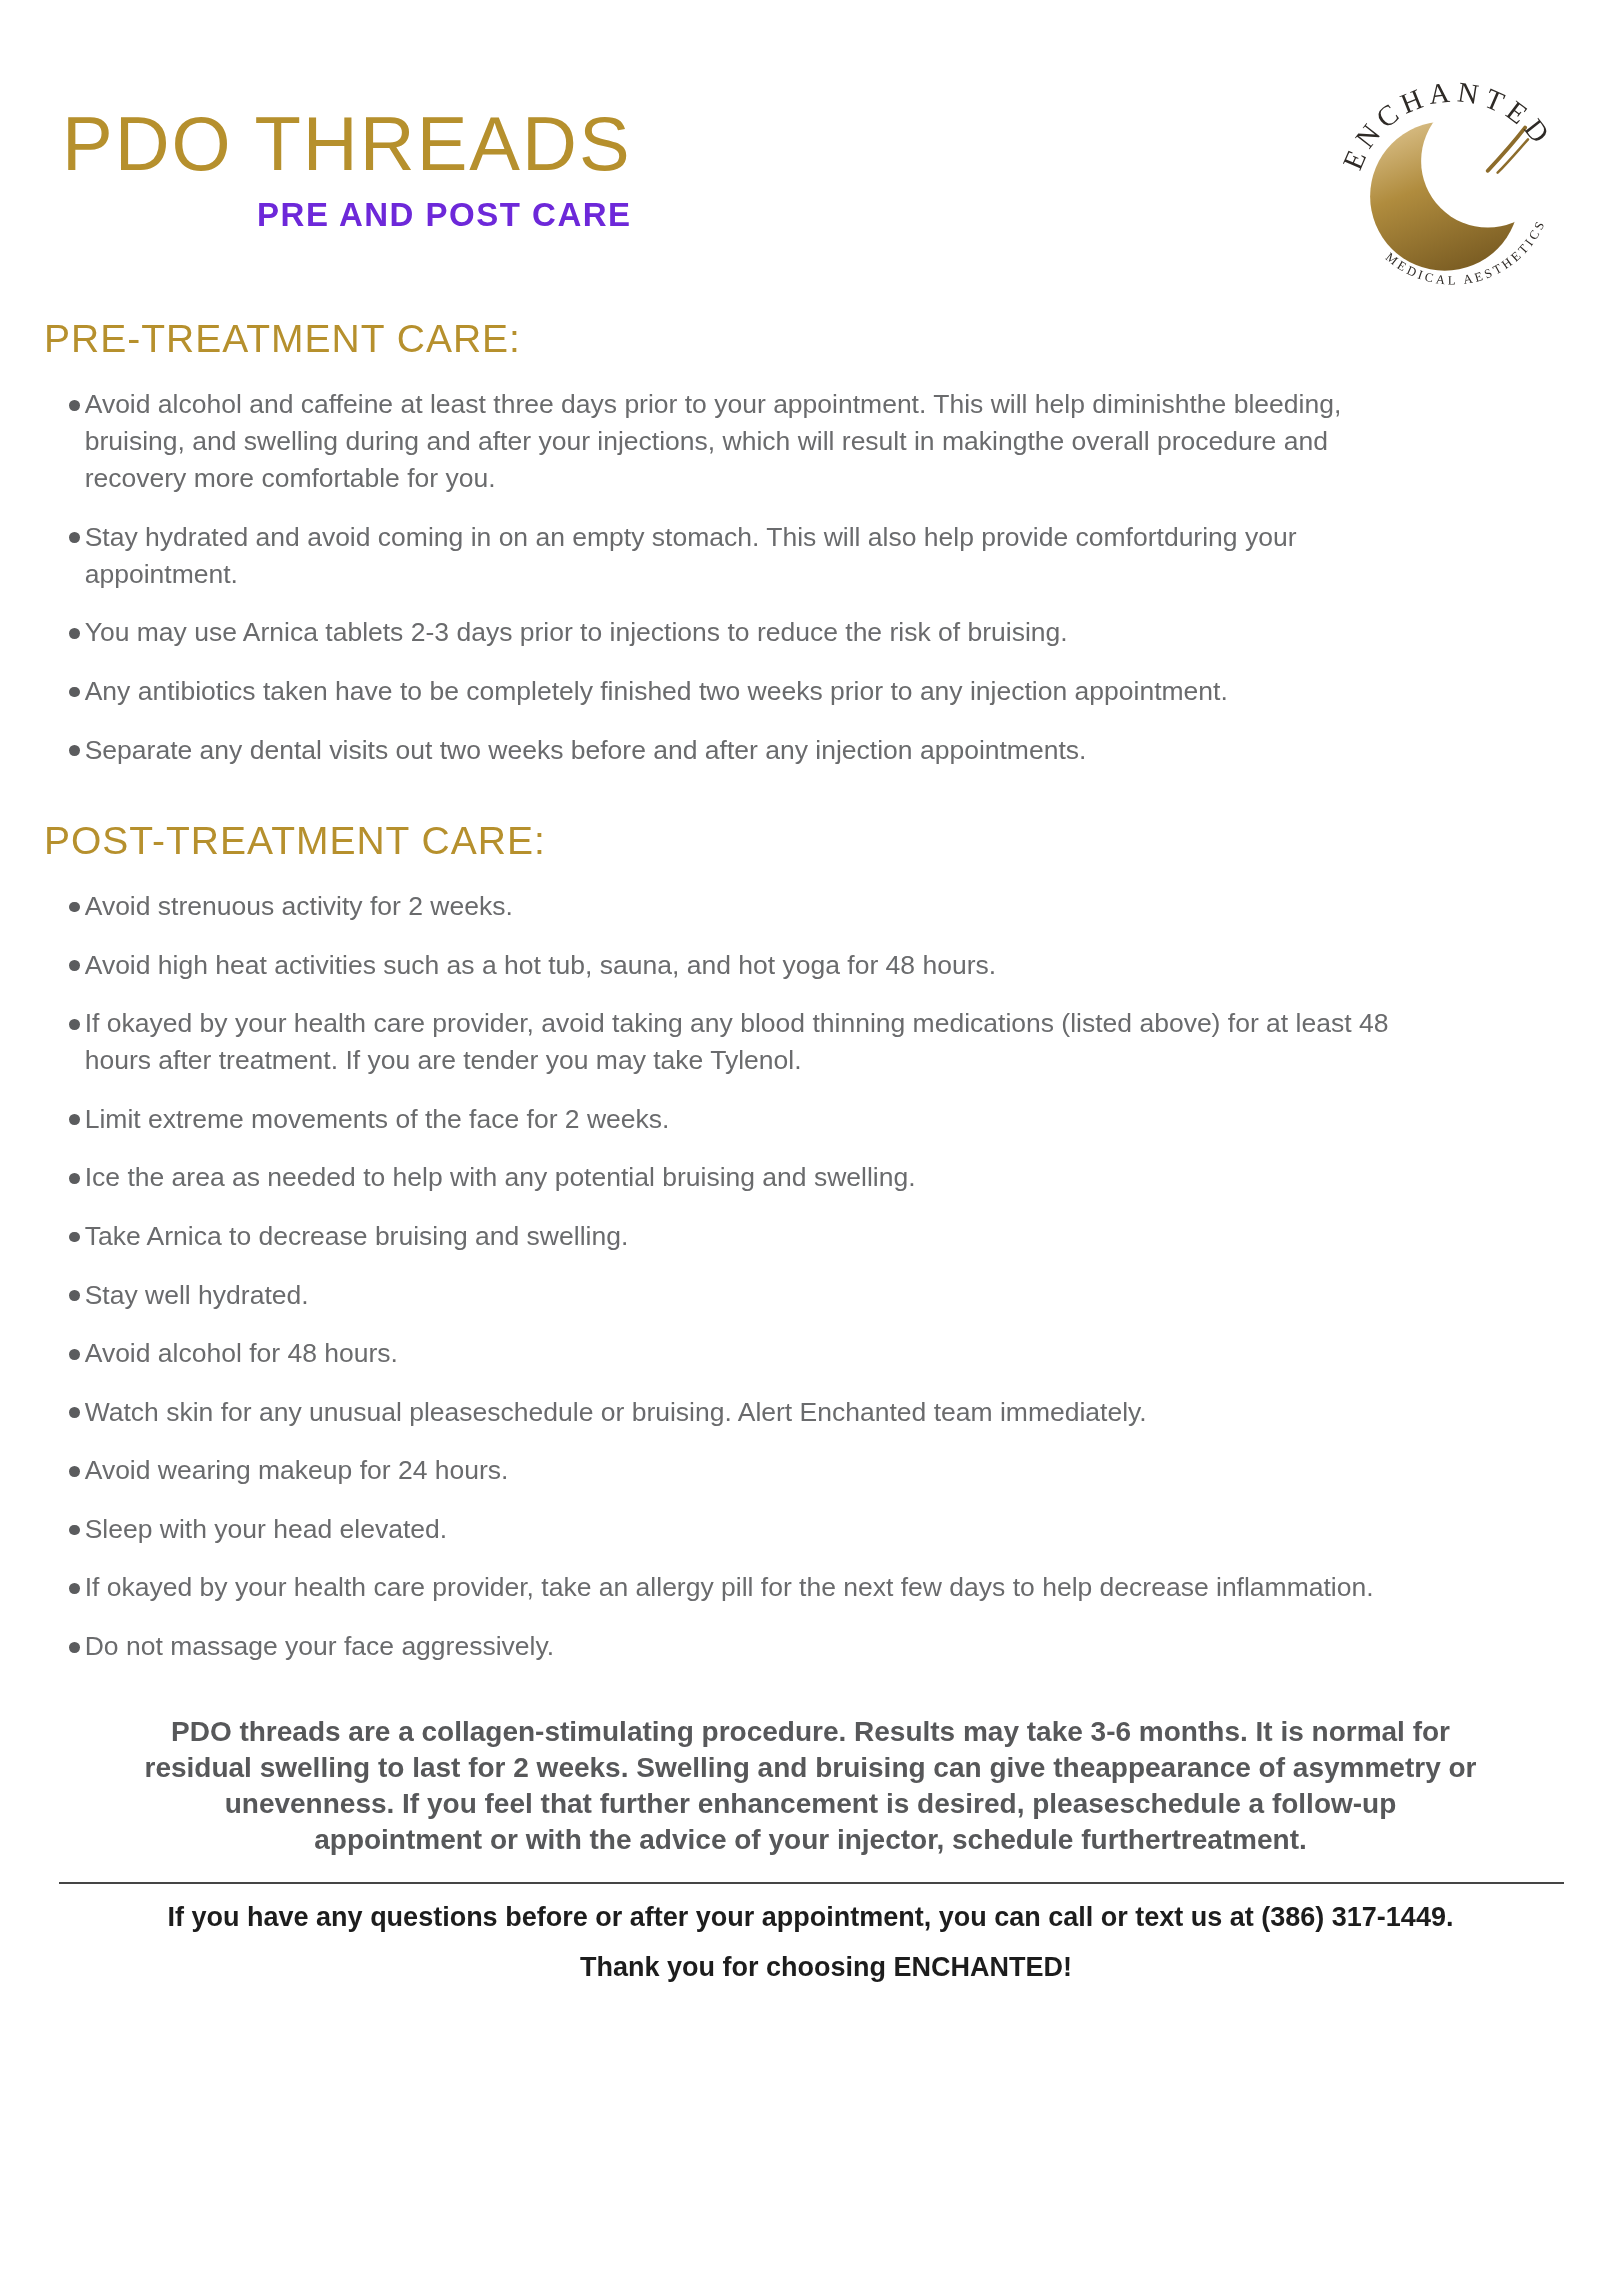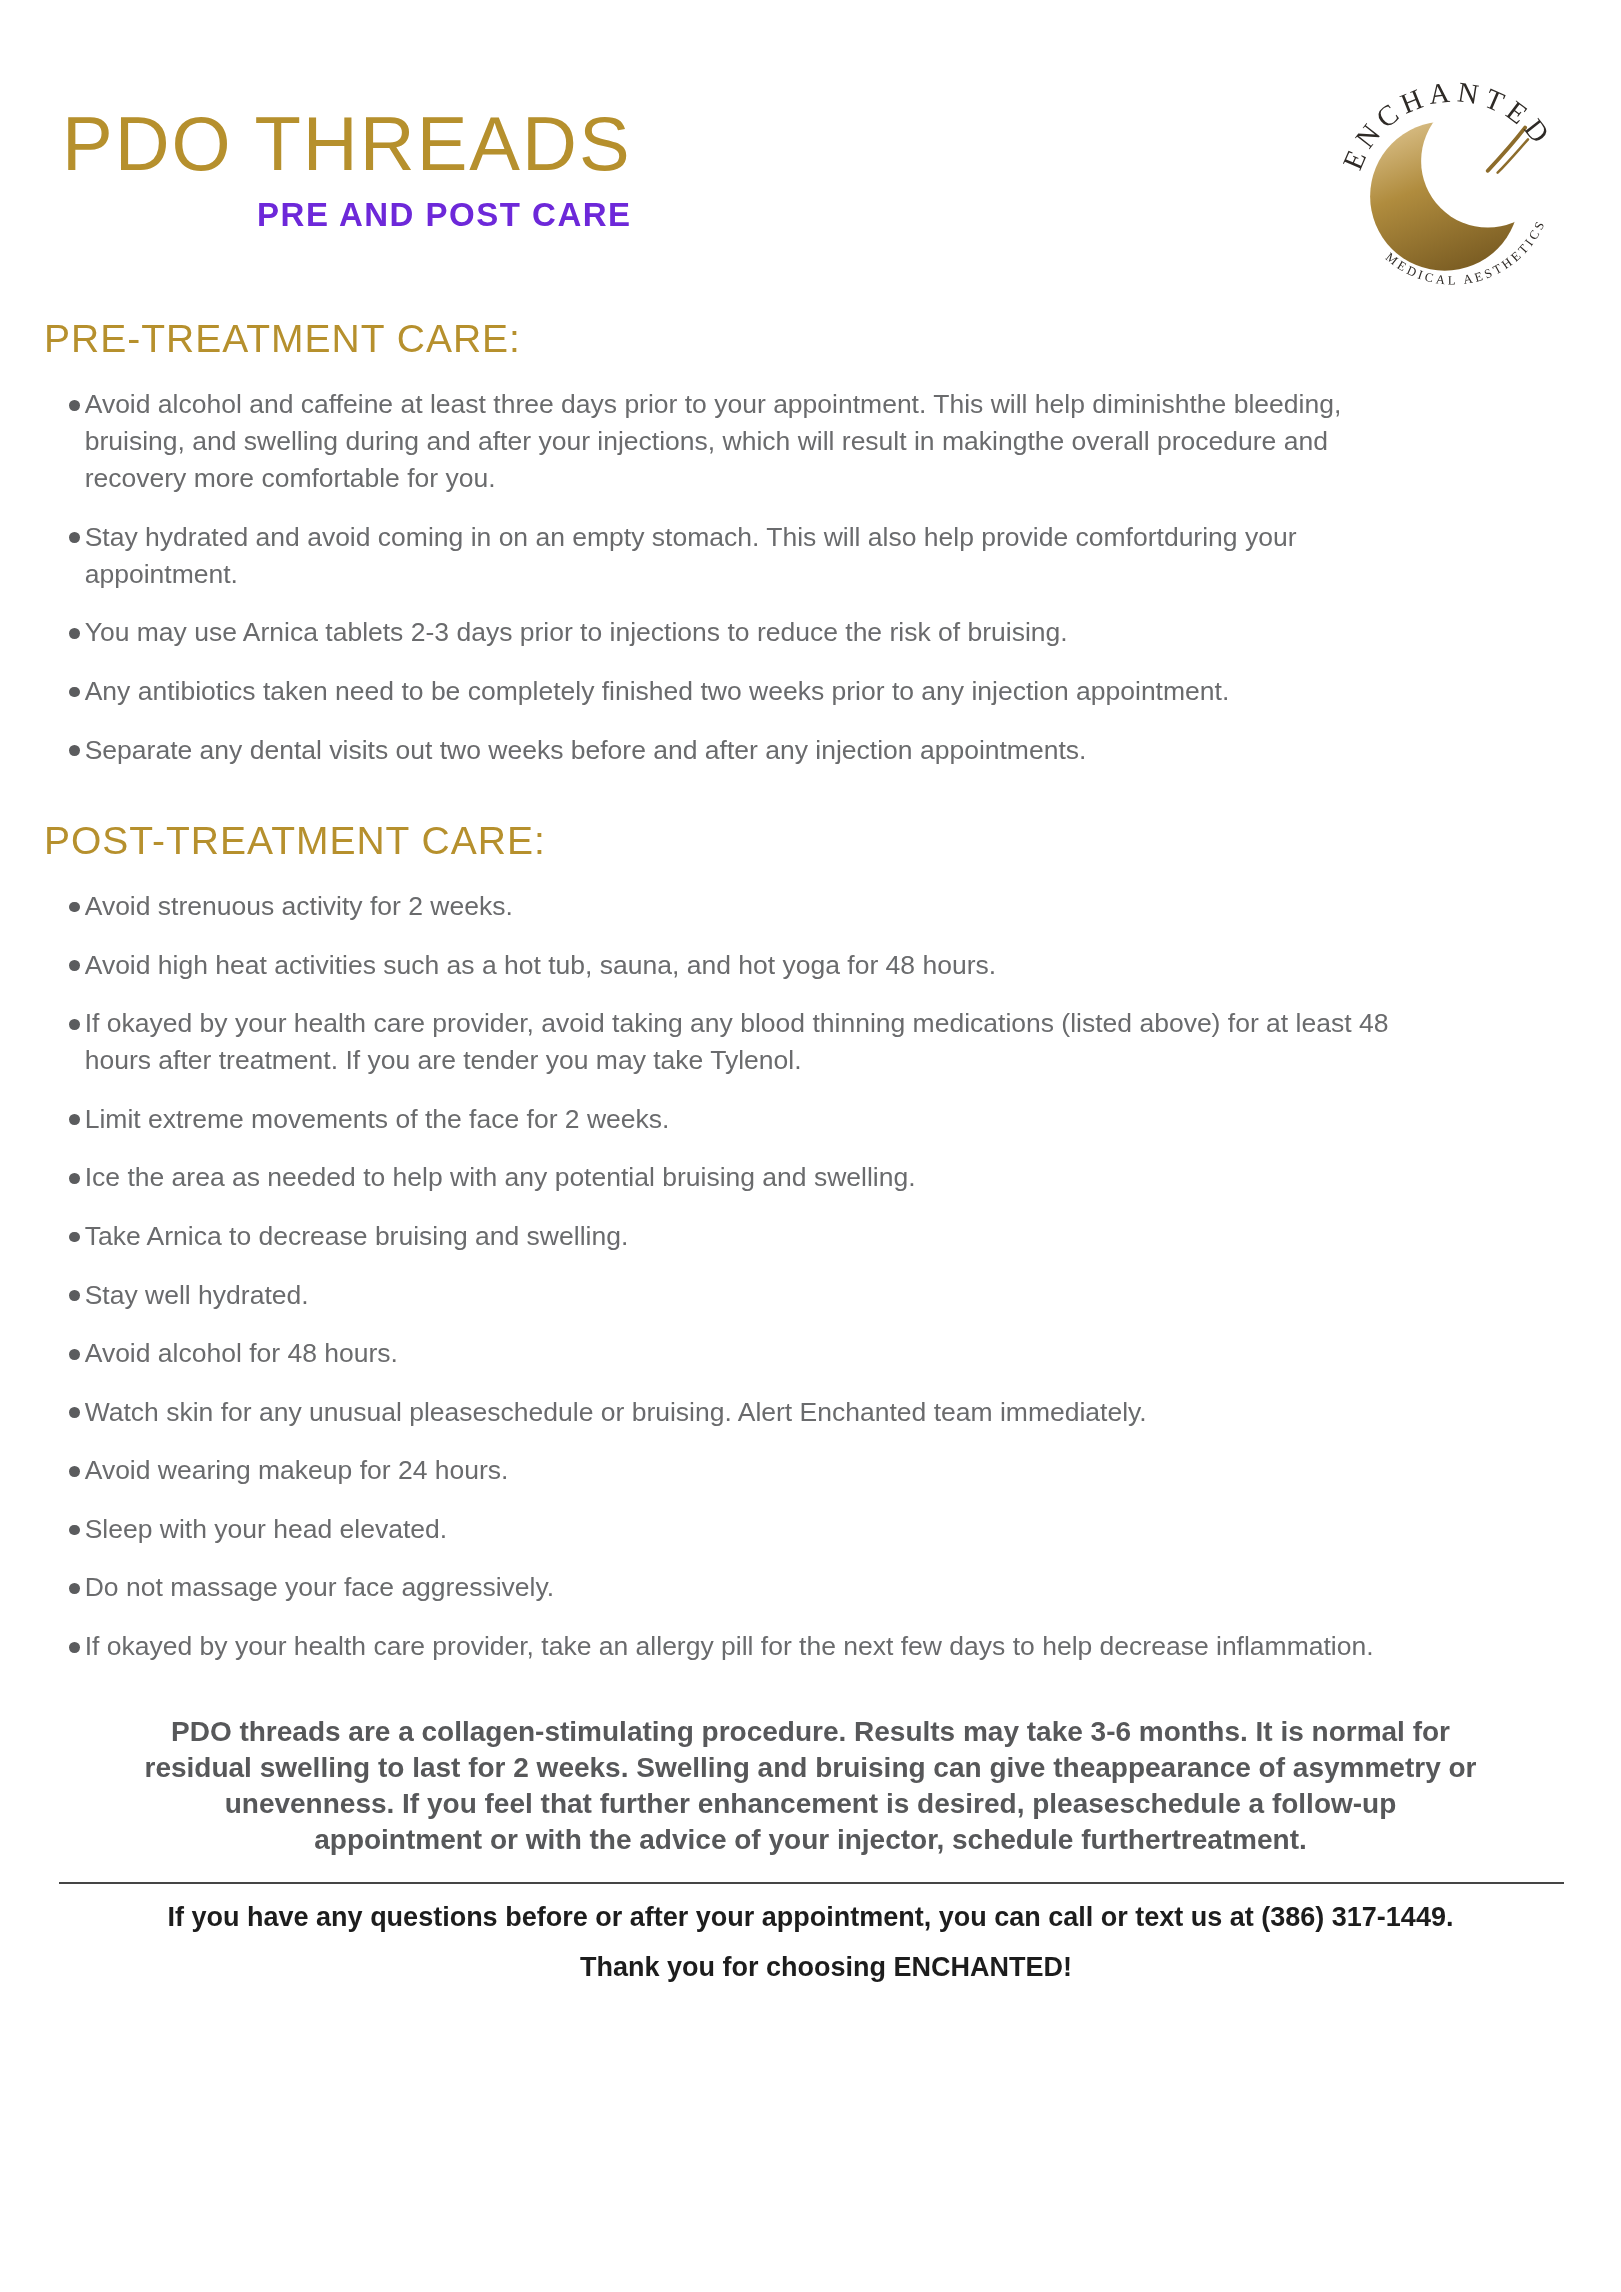--- a/index.html
+++ b/index.html
@@ -161,39 +161,39 @@
         </g>
       </svg>
     </div>
   </header>
 
   <h3 class="section-heading">PRE-TREATMENT CARE:</h3>
   <ul class="care-list">
     <li>Avoid alcohol and caffeine at least three days prior to your appointment. This will help diminishthe bleeding, bruising, and swelling during and after your injections, which will result in makingthe overall procedure and recovery more comfortable for you.</li>
     <li>Stay hydrated and avoid coming in on an empty stomach. This will also help provide comfortduring your appointment.</li>
     <li>You may use Arnica tablets 2-3 days prior to injections to reduce the risk of bruising.</li>
-    <li>Any antibiotics taken need to be completely finished two weeks prior to any injection appointment.</li>
+    <li>Any antibiotics taken have to be completely finished two weeks prior to any injection appointment.</li>
     <li>Separate any dental visits out two weeks before and after any injection appointments.</li>
   </ul>
 
   <h3 class="section-heading post">POST-TREATMENT CARE:</h3>
   <ul class="care-list">
     <li>Avoid strenuous activity for 2 weeks.</li>
     <li>Avoid high heat activities such as a hot tub, sauna, and hot yoga for 48 hours.</li>
     <li>If okayed by your health care provider, avoid taking any blood thinning medications (listed above) for at least 48 hours after treatment. If you are tender you may take Tylenol.</li>
     <li>Limit extreme movements of the face for 2 weeks.</li>
     <li>Ice the area as needed to help with any potential bruising and swelling.</li>
     <li>Take Arnica to decrease bruising and swelling.</li>
     <li>Stay well hydrated.</li>
     <li>Avoid alcohol for 48 hours.</li>
     <li>Watch skin for any unusual pleaseschedule or bruising. Alert Enchanted team immediately.</li>
     <li>Avoid wearing makeup for 24 hours.</li>
     <li>Sleep with your head elevated.</li>
+    <li>If okayed by your health care provider, take an allergy pill for the next few days to help decrease inflammation.</li>
     <li>Do not massage your face aggressively.</li>
-    <li>If okayed by your health care provider, take an allergy pill for the next few days to help decrease inflammation.</li>
   </ul>
 
   <p class="closing-note">PDO threads are a collagen-stimulating procedure. Results may take 3-6 months. It is normal for residual swelling to last for 2 weeks. Swelling and bruising can give theappearance of asymmetry or unevenness. If you feel that further enhancement is desired, pleaseschedule a follow-up appointment or with the advice of your injector, schedule furthertreatment.</p>
 
   <hr class="footer-rule">
 
   <div class="footer">
     <div class="footer-line1">If you have any questions before or after your appointment, you can call or text us at (386) 317-1449.</div>
     <div class="footer-line2">Thank you for choosing ENCHANTED!</div>
   </div>

